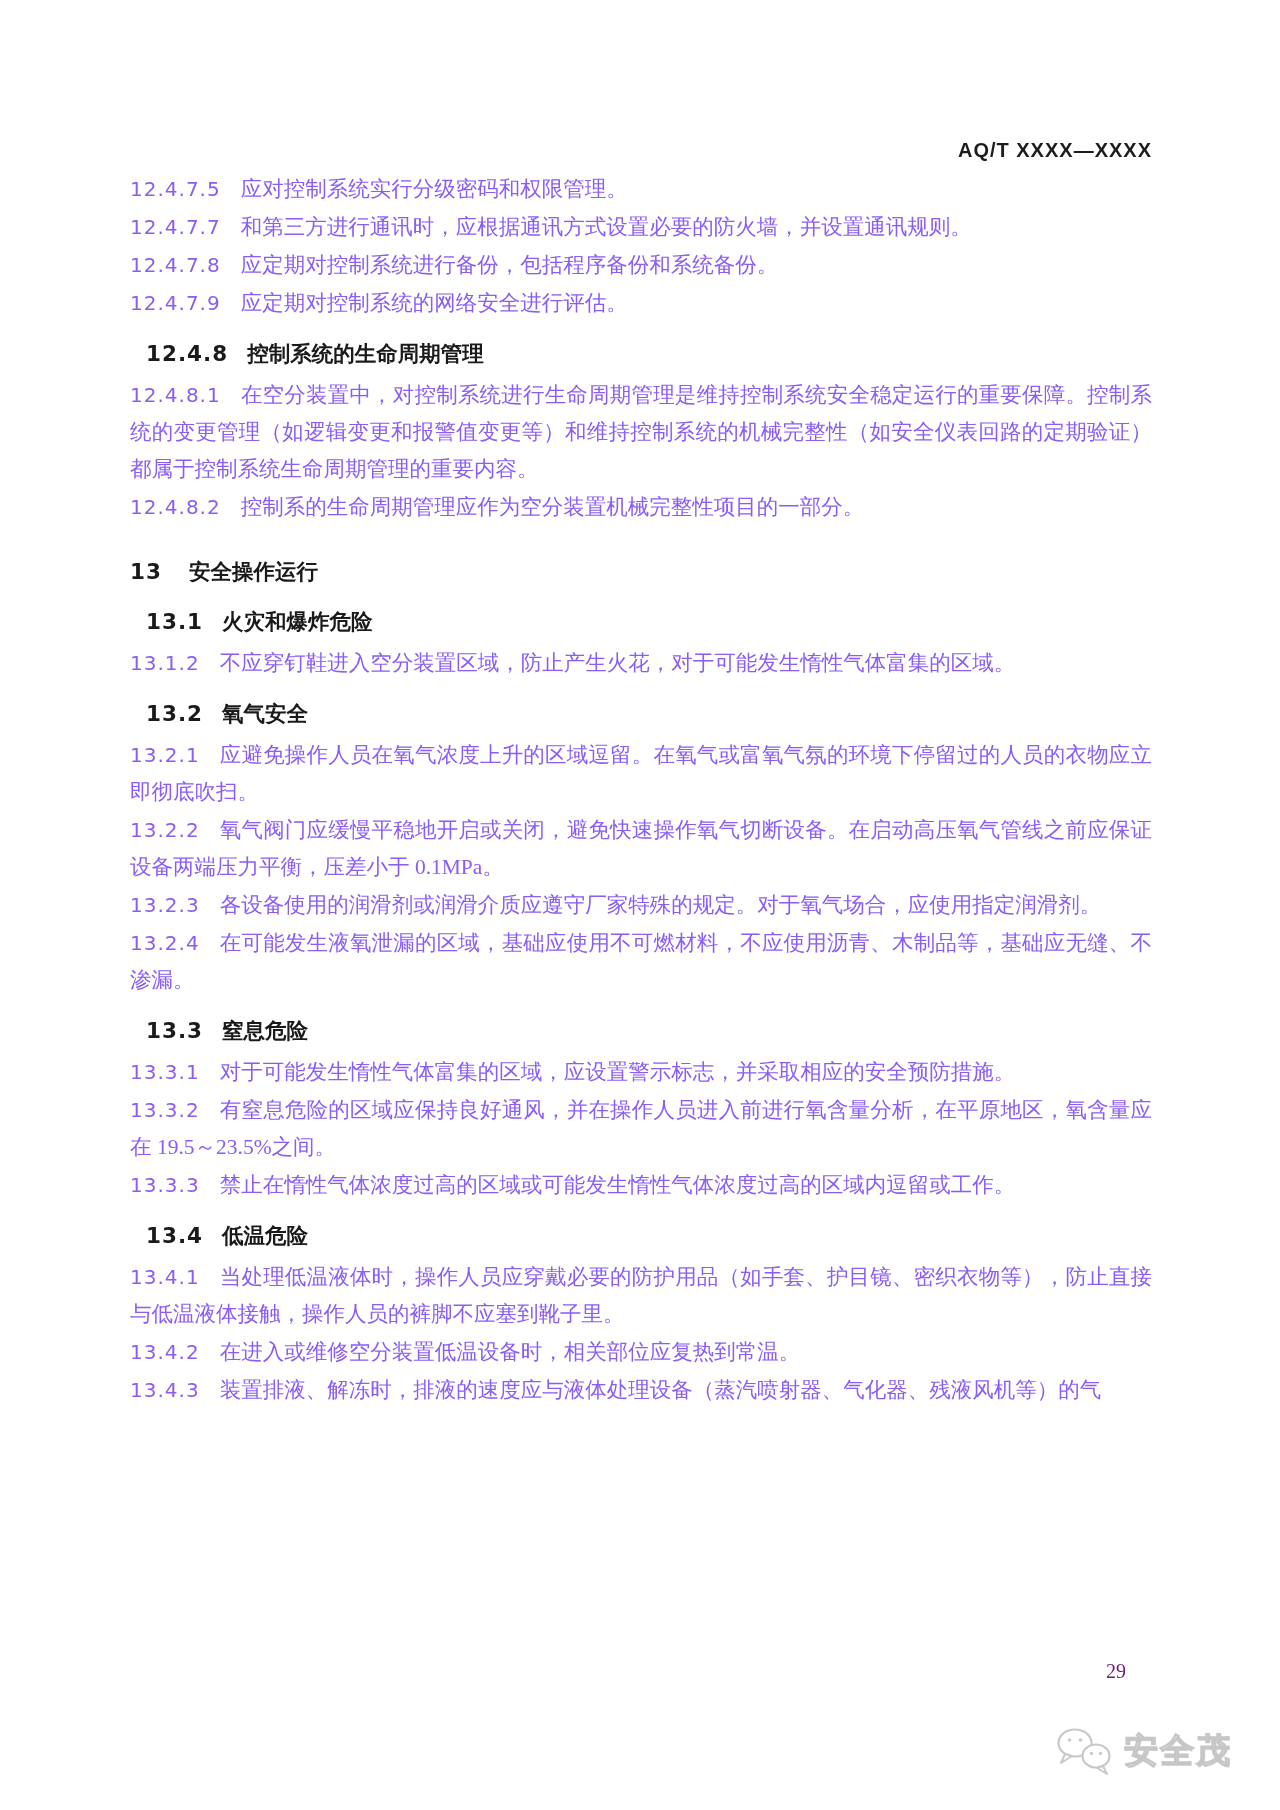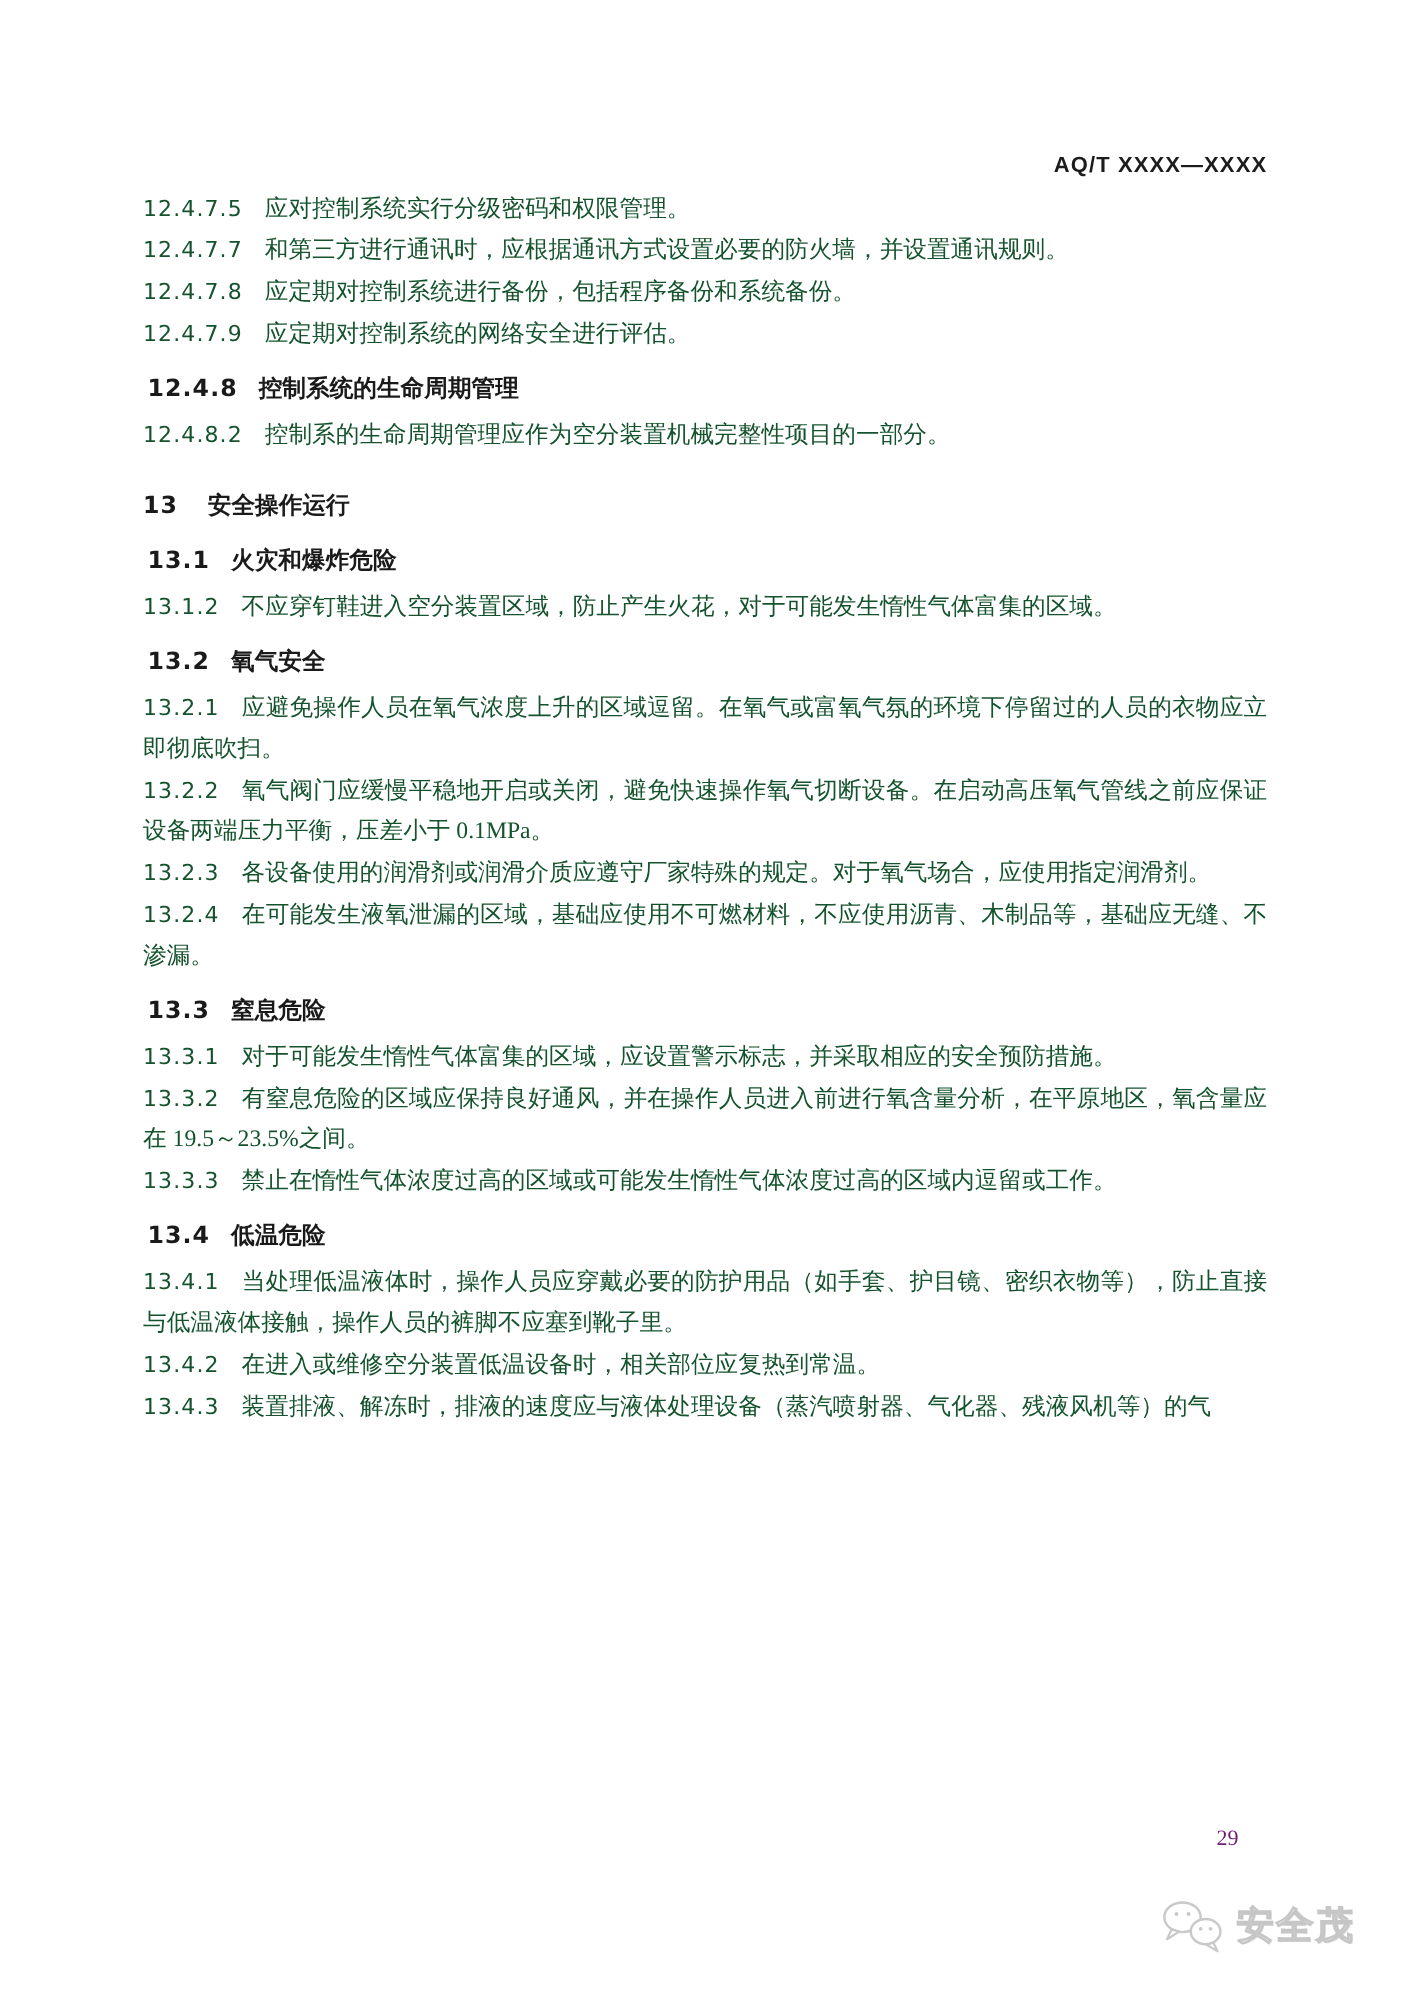--- a/index.html
+++ b/index.html
@@ -17,34 +17,34 @@
     font-family:"Liberation Sans","DejaVu Sans",sans-serif;
     font-weight:700;font-size:20px;letter-spacing:1px;color:#1c1c1c;
   }
   .content{
     position:absolute;top:171px;left:130px;width:1022px;
   }
   p.clause{
     margin:0 0 1px 0;
     font-size:21.5px;line-height:37px;
     text-align:justify;
-    color:#14532d;
+    color:#8b5cf6;
   }
   p.clause .num{
     font-family:"DejaVu Sans","Liberation Sans",sans-serif;
     font-size:20px;letter-spacing:1px;
     margin-right:20px;
     white-space:nowrap;
   }
   .h1,.h2{
     font-family:"DejaVu Sans","Liberation Sans",sans-serif;
     font-weight:700;color:#1a1a1a;
     font-size:21.5px;line-height:37px;
   }
-  .h2{margin:13px 0 5px 4px;}
+  .h2{margin:13px 0 5px 16px;}
   .h1{margin:27px 0 12px 0;}
   .h1 .num{margin-right:27px;letter-spacing:1px;}
   .h2 .num{margin-right:19px;letter-spacing:1px;}
   .page-number{
     position:absolute;top:1660px;right:146px;
     font-size:20px;color:#701a75;
     font-family:"Liberation Serif","DejaVu Serif",serif;
   }
   .watermark{
     position:absolute;top:1726px;right:40px;
@@ -75,20 +75,21 @@
 
 
     <p class="clause"><span class="num">12.4.7.7</span><span class="txt">和第三方进行通讯时，应根据通讯方式设置必要的防火墙，并设置通讯规则。</span></p>
 
     <p class="clause"><span class="num">12.4.7.8</span><span class="txt">应定期对控制系统进行备份，包括程序备份和系统备份。</span></p>
 
     <p class="clause"><span class="num">12.4.7.9</span><span class="txt">应定期对控制系统的网络安全进行评估。</span></p>
 
     <div class="h2"><span class="num">12.4.8</span><span class="txt">控制系统的生命周期管理</span></div>
 
+    <p class="clause"><span class="num">12.4.8.1</span><span class="txt">在空分装置中，对控制系统进行生命周期管理是维持控制系统安全稳定运行的重要保障。控制系统的变更管理（如逻辑变更和报警值变更等）和维持控制系统的机械完整性（如安全仪表回路的定期验证）都属于控制系统生命周期管理的重要内容。</span></p>
 
     <p class="clause"><span class="num">12.4.8.2</span><span class="txt">控制系的生命周期管理应作为空分装置机械完整性项目的一部分。</span></p>
 
     <div class="h1"><span class="num">13</span><span class="txt">安全操作运行</span></div>
 
     <div class="h2"><span class="num">13.1</span><span class="txt">火灾和爆炸危险</span></div>
 
 
     <p class="clause"><span class="num">13.1.2</span><span class="txt">不应穿钉鞋进入空分装置区域，防止产生火花，对于可能发生惰性气体富集的区域。</span></p>
 

